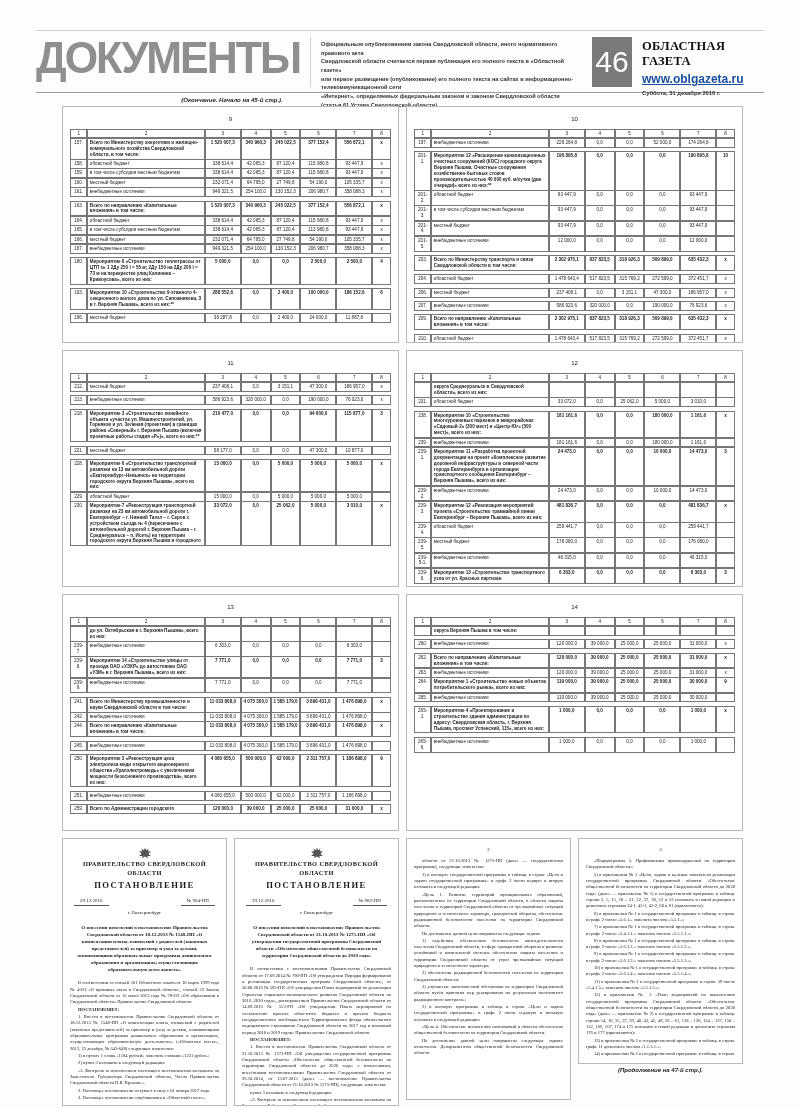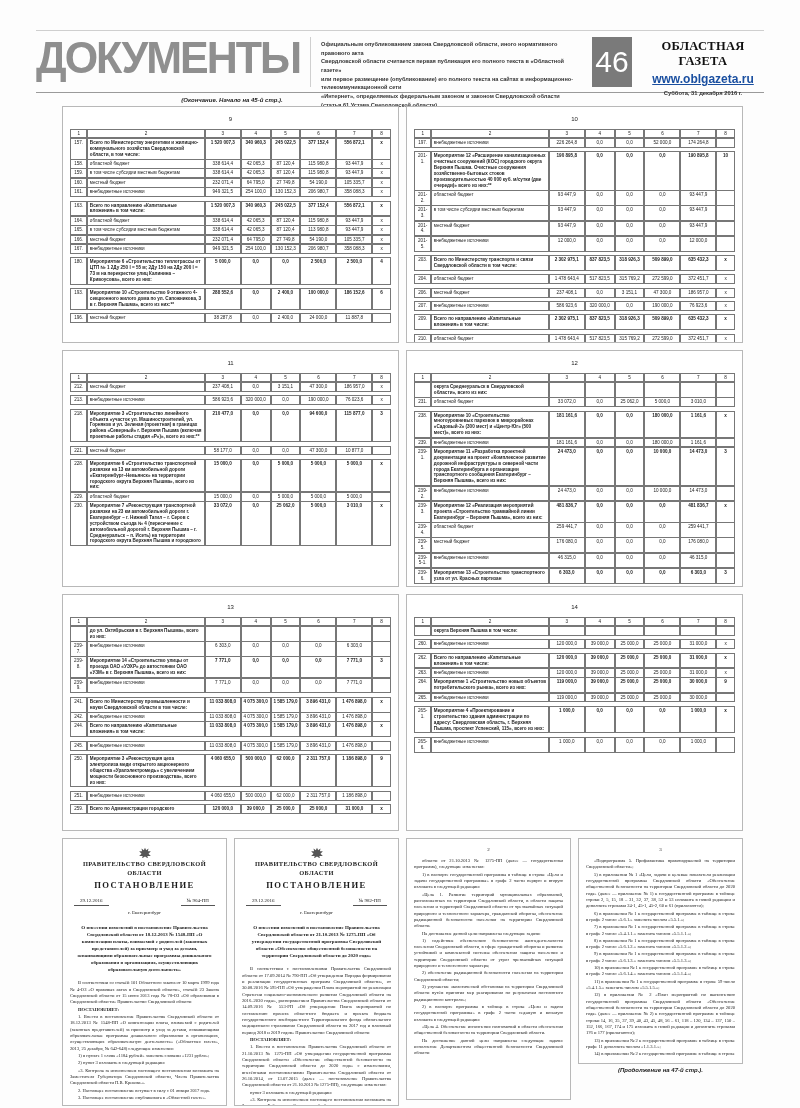--- a/index.html
+++ b/index.html
@@ -7,21 +7,21 @@
 
   
   .header{margin:30px 36px 0 36px;border-top:1px solid #cfcfcf;border-bottom:1px solid #9a9a9a;
           display:flex;align-items:stretch;padding:6px 0 5px 0;height:63px;box-sizing:border-box;}
   .brand{font-weight:700;font-size:43px;line-height:40px;color:#8f8f8f;letter-spacing:-2px;
          font-family:"Liberation Sans",sans-serif;transform:scaleY(1.05);white-space:nowrap;padding-right:10px;}
   .mast-note{flex:1;border-left:1px solid #cfcfcf;padding:3px 10px 0 10px;font-size:5.6px;line-height:1.55;
              color:#333;font-weight:700;}
   .pagebox{width:40px;background:#7a7a7a;color:#fff;font-size:30px;font-weight:400;
            display:flex;align-items:center;justify-content:center;margin:0 8px;}
-  .gazeta{width:122px;border-left:0;padding:2px 0 0 2px;text-align:center;}
+  .gazeta{width:122px;border-left:0;padding:2px 0 0 2px;}
   .gz-title{font-family:"Liberation Serif",serif;font-weight:700;font-size:12.5px;color:#111;letter-spacing:0.3px;}
   .gz-url{font-size:12px;font-weight:700;color:#1a4fa0;text-decoration:underline;margin-top:2px;display:inline-block;}
   .gz-date{font-size:5.8px;font-weight:700;color:#333;margin-top:3px;}
 
   .contnote{width:340px;margin:4px 0 3px 62px;text-align:center;font-size:6px;font-weight:700;font-style:italic;color:#222;}
 
   
   .panels{margin:0 57px 0 62px;display:grid;grid-template-columns:1fr 1fr;gap:7px;}
   .panel{border:1px solid #b8b8b8;background:#fff;padding:7px 7px 4px 7px;box-sizing:border-box;overflow:hidden;position:relative;}
   .p-h{height:237px;}

